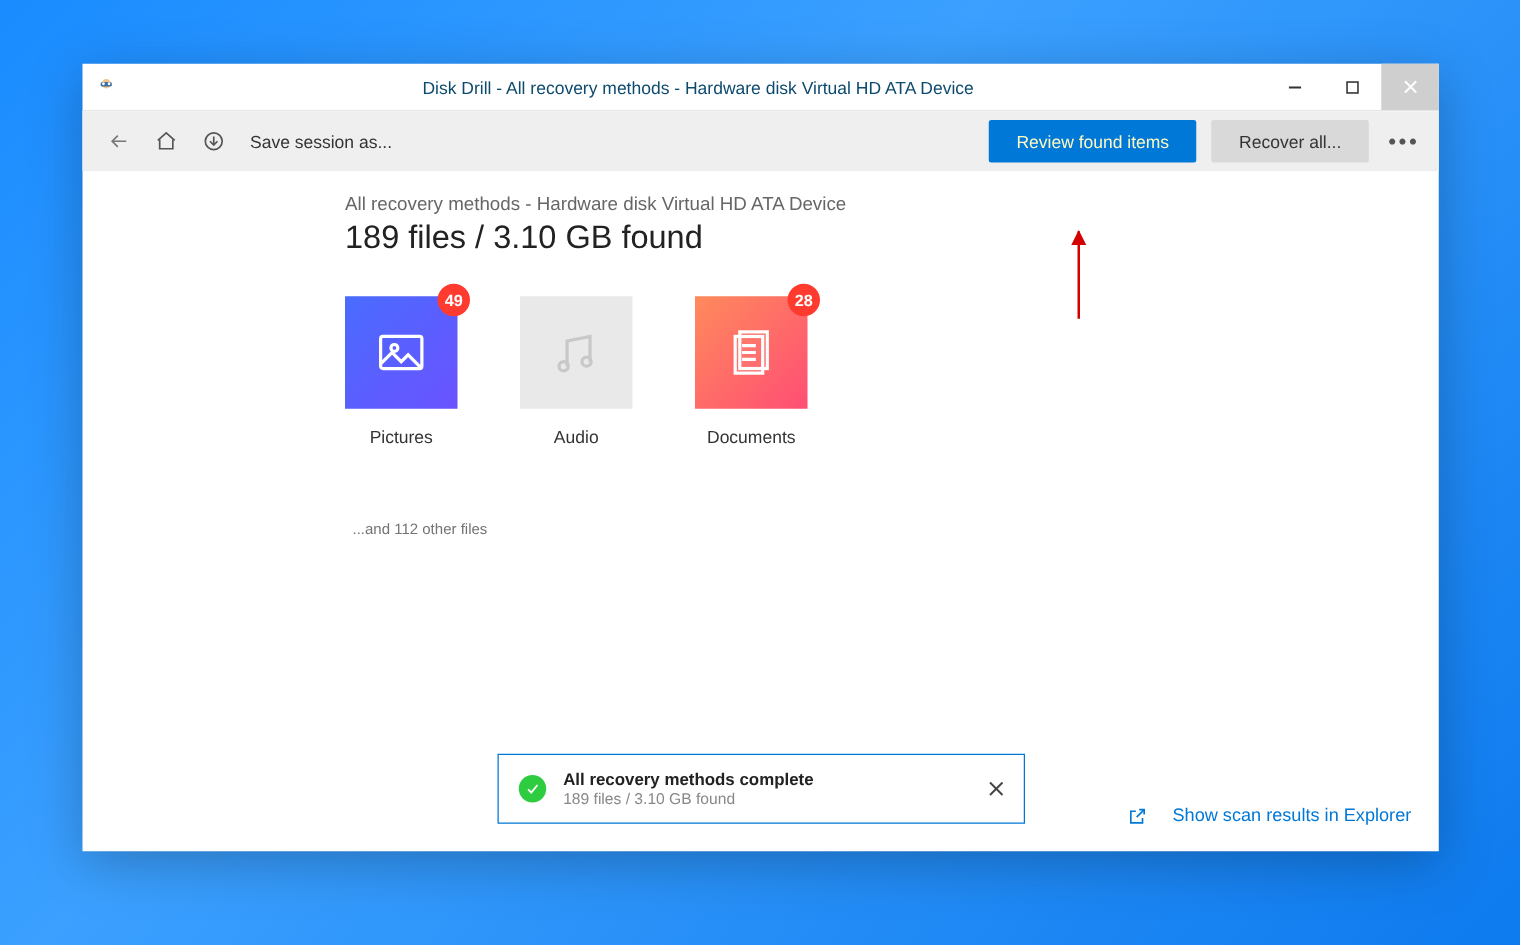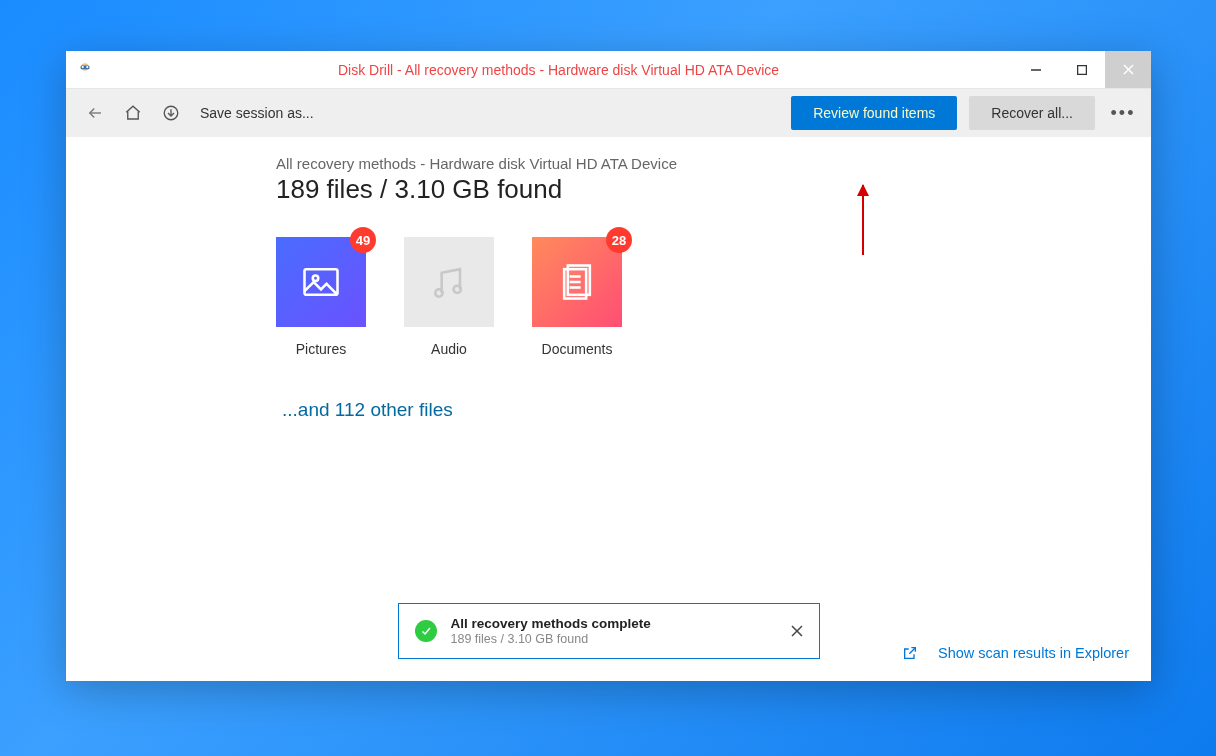--- a/index.html
+++ b/index.html
@@ -13,21 +13,21 @@
   .window {
     position:absolute; left:66px; top:51px; width:1085px; height:630px;
     background:#fff; box-shadow:0 10px 40px rgba(0,0,0,0.25);
     display:flex; flex-direction:column;
   }
   
   .titlebar {
     height:38px; display:flex; align-items:center; border-bottom:1px solid #e6e6e6;
   }
   .titlebar .appicon { width:38px; height:38px; display:flex; align-items:center; justify-content:center; }
-  .titlebar .title { flex:1; text-align:center; font-size:14px; color:#ef4444; }
+  .titlebar .title { flex:1; text-align:center; font-size:14px; color:#0c4a6e; }
   .winbtns { display:flex; height:100%; }
   .winbtn { width:46px; height:100%; display:flex; align-items:center; justify-content:center; color:#333; font-size:12px; }
   .winbtn.close { background:#cfcfcf; color:#fff; }
   
   .toolbar {
     height:48px; background:#efefef; display:flex; align-items:center; padding:0 12px;
     gap:4px;
   }
   .tb-icon { width:34px; height:34px; display:flex; align-items:center; justify-content:center; color:#555; border-radius:2px; }
   .tb-text { font-size:14px; color:#333; padding:0 8px; }
@@ -37,35 +37,35 @@
     font-size:14px; border-radius:2px; margin-left:8px; white-space:nowrap;
   }
   .btn.primary { background:#0078d7; color:#fef9c3; }
   .btn.secondary { background:#d9d9d9; color:#333; }
   .dots { width:40px; text-align:center; font-size:18px; color:#555; letter-spacing:2px; padding-left:8px;}
   
   .content { flex:1; position:relative; padding: 18px 0 0 0; }
   .inner { margin-left:210px; }
   .subtitle { font-size:15px; color:#666; }
   .headline { font-size:26px; color:#222; margin-top:2px; }
-  .cats { display:flex; gap:38px; margin-top:32px; }
+  .cats { display:flex; gap:50px; margin-top:32px; }
   .cat { width:90px; text-align:center; position:relative; }
   .tile {
     width:90px; height:90px; background:#e9e9e9; display:flex; align-items:center; justify-content:center;
     color:#c8c8c8; position:relative;
   }
   .tile.pictures { background:linear-gradient(135deg,#4a6cff,#6a52ff); color:#fff; }
   .tile.documents { background:linear-gradient(135deg,#ff8a5c,#ff4e74); color:#fff;text-decoration:underline; }
   .badge {
     position:absolute; top:-10px; right:-10px; min-width:26px; height:26px; padding:0 4px;
     background:#ff3b30; color:#fff; border-radius:13px; font-size:13px; font-weight:600;
     display:flex; align-items:center; justify-content:center;
   }
   .cat-label { font-size:14px; color:#333; margin-top:14px; }
-  .other { font-size:19px; color:#0369a1; margin-top:42px; margin-left:6px; }
+  .other { font-size:12px; color:#737373; margin-top:59px; margin-left:6px; }
   
   .arrow {
     position:absolute; width:2px; background:#d40000;
   }
   .arrow::before {
     content:""; position:absolute; left:-5px; top:-1px;
     border-left:6px solid transparent; border-right:6px solid transparent; border-bottom:12px solid #d40000;
   }
   
   .status {

